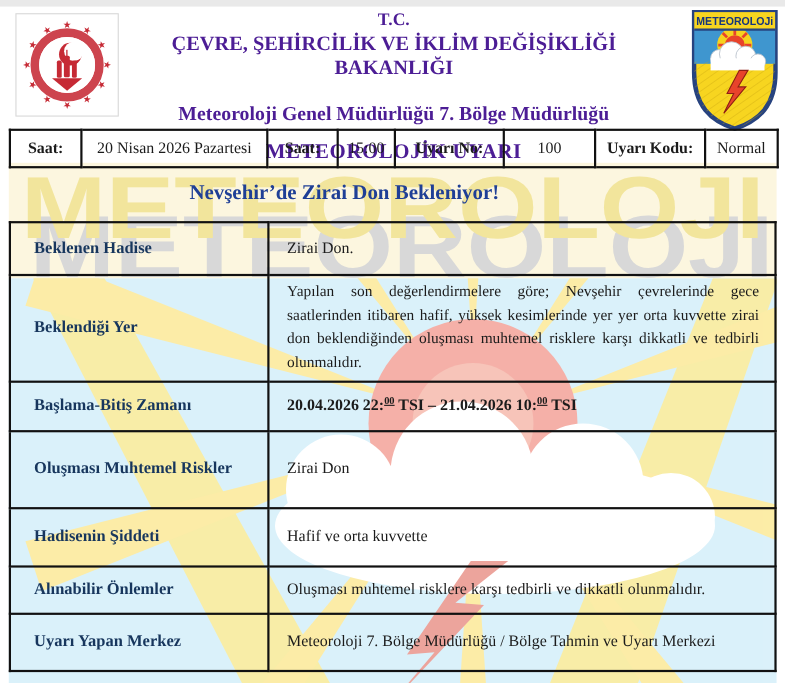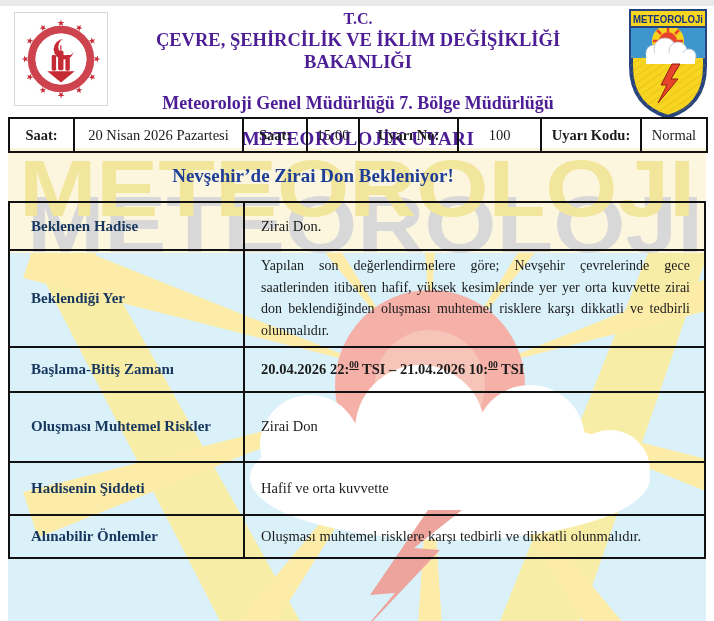--- a/index.html
+++ b/index.html
@@ -249,16 +249,20 @@
       <td class="val">Zirai Don</td>
     </tr>
     <tr style="height:53px">
       <td class="lbl">Hadisenin Şiddeti</td>
       <td class="val">Hafif ve orta kuvvette</td>
     </tr>
     <tr style="height:43px">
       <td class="lbl">Alınabilir Önlemler</td>
       <td class="val">Oluşması muhtemel risklere karşı tedbirli ve dikkatli olunmalıdır.</td>
     </tr>
+    <tr style="height:52px">
+      <td class="lbl">Uyarı Yapan Merkez</td>
+      <td class="val">Meteoroloji 7. Bölge Müdürlüğü  /  Bölge Tahmin ve Uyarı Merkezi</td>
+    </tr>
   </tbody>
     </table>
 
 </div>
 
 </body></html>

